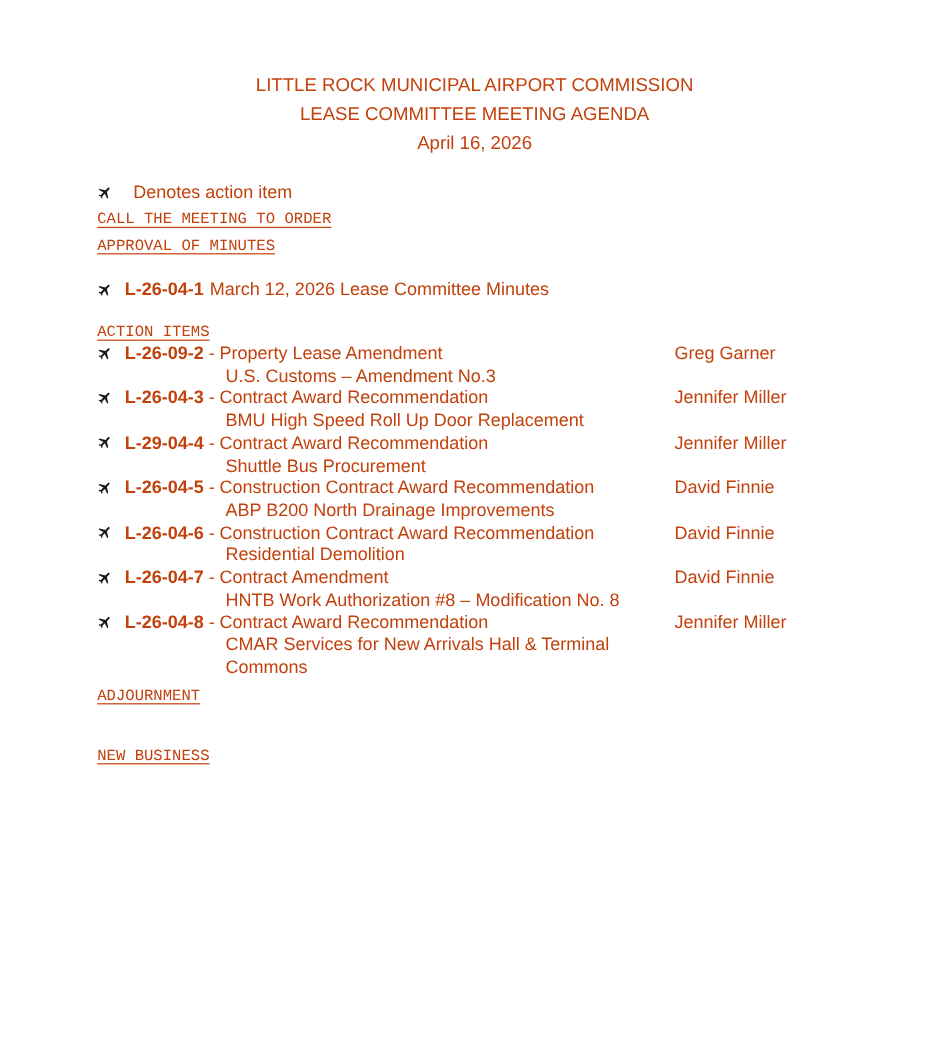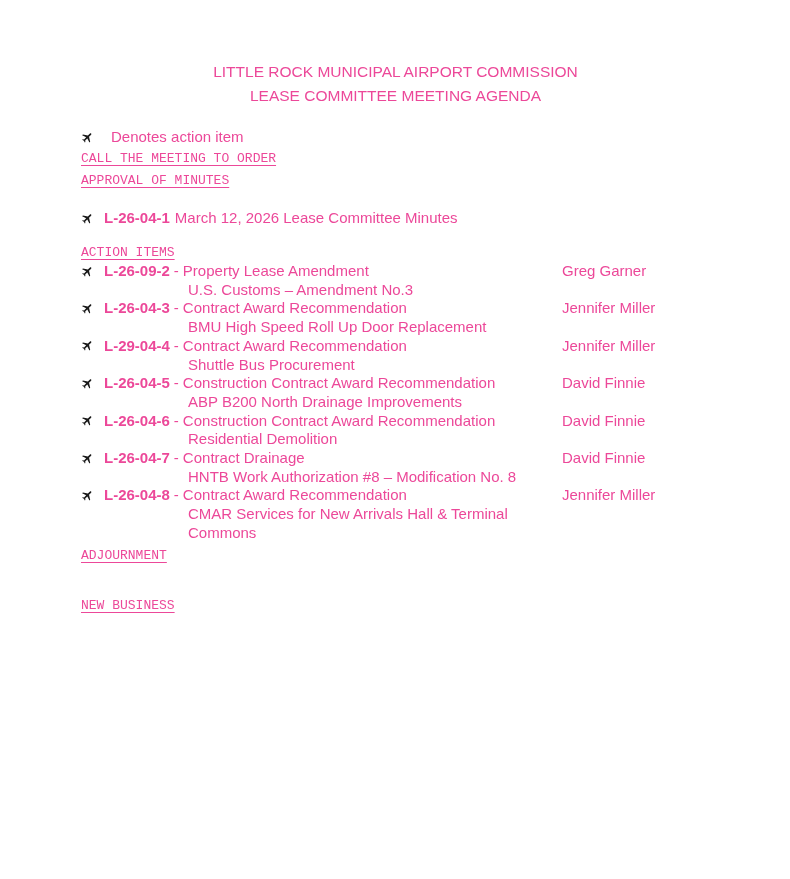--- a/index.html
+++ b/index.html
@@ -1,21 +1,21 @@
 <!DOCTYPE html>
 <html><head>
 <meta charset="utf-8">
 <style>
   * { box-sizing: border-box; }
   html, body { margin: 0; padding: 0; background: #ffffff; }
   .page {
     width: 790px;
     height: 879px;
     background: #ffffff;
-    color: #ec4899;
+    color: #c2410c;
     font-family: "Liberation Sans", "DejaVu Sans", sans-serif;
     font-size: 15px;
     padding: 60px 80px 0 81px;
     overflow: hidden;
   }
 
   
   .doc-title { text-align: center; font-size: 15.5px; line-height: 24px; }
   .doc-title div { white-space: nowrap; }
 
@@ -60,20 +60,21 @@
   }
 </style>
 </head>
 <body>
 
 <div class="page">
 
   <div class="doc-title">
     <div>LITTLE ROCK MUNICIPAL AIRPORT COMMISSION</div>
     <div>LEASE COMMITTEE MEETING AGENDA</div>
+    <div>April 16, 2026</div>
   </div>
 
   <div class="legend">
     <span class="bullet"><svg viewBox="0 0 24 24" aria-hidden="true">
           <path d="M21 16v-2l-8-5V3.5c0-.83-.67-1.5-1.5-1.5S10 2.67 10 3.5V9l-8 5v2l8-2.5V19l-2 1.5V22l3.5-1 3.5 1v-1.5L13 19v-5.5l8 2.5z"></path>
         </svg></span><span class="legend-text">Denotes action item</span>
   </div>
 
   <div class="section-heading">CALL THE MEETING TO ORDER</div>
 
@@ -136,21 +137,21 @@
               </svg></span><span class="item-id">L-26-04-6</span><span class="item-sep">-</span><span>Construction Contract Award Recommendation</span></div>
         <div class="item-detail">Residential Demolition</div>
       </div>
       <div class="item-presenter">David Finnie</div>
     </div>
 
     <div class="item-row">
       <div class="item-main">
         <div><span class="bullet"><svg viewBox="0 0 24 24" aria-hidden="true">
                 <path d="M21 16v-2l-8-5V3.5c0-.83-.67-1.5-1.5-1.5S10 2.67 10 3.5V9l-8 5v2l8-2.5V19l-2 1.5V22l3.5-1 3.5 1v-1.5L13 19v-5.5l8 2.5z"></path>
-              </svg></span><span class="item-id">L-26-04-7</span><span class="item-sep">-</span><span>Contract Drainage</span></div>
+              </svg></span><span class="item-id">L-26-04-7</span><span class="item-sep">-</span><span>Contract Amendment</span></div>
         <div class="item-detail">HNTB Work Authorization #8 – Modification No. 8</div>
       </div>
       <div class="item-presenter">David Finnie</div>
     </div>
 
     <div class="item-row">
       <div class="item-main">
         <div><span class="bullet"><svg viewBox="0 0 24 24" aria-hidden="true">
                 <path d="M21 16v-2l-8-5V3.5c0-.83-.67-1.5-1.5-1.5S10 2.67 10 3.5V9l-8 5v2l8-2.5V19l-2 1.5V22l3.5-1 3.5 1v-1.5L13 19v-5.5l8 2.5z"></path>
               </svg></span><span class="item-id">L-26-04-8</span><span class="item-sep">-</span><span>Contract Award Recommendation</span></div>

